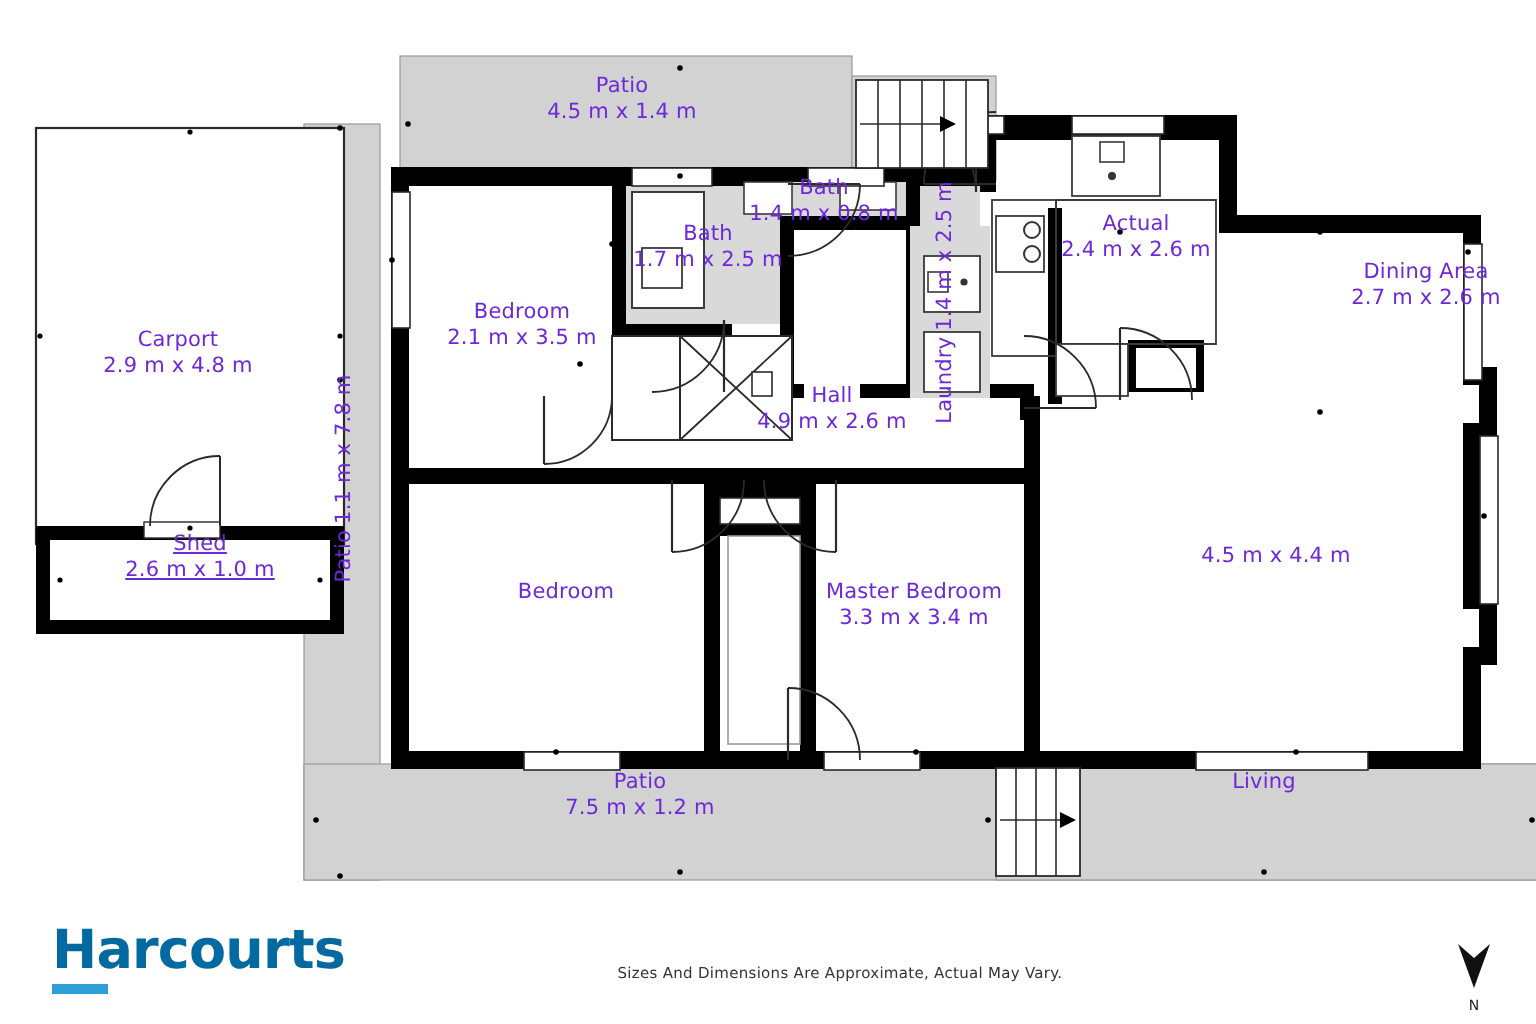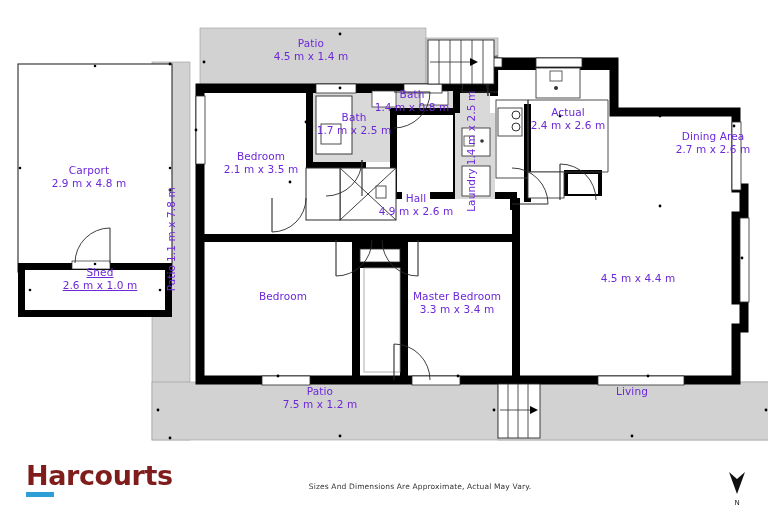--- a/index.html
+++ b/index.html
@@ -73,21 +73,21 @@
   }
   #brand-logo {
     position: absolute;
     left: 26px;
     top: 10px;
   }
   #brand-logo .brand-word {
     font-family: "DejaVu Sans", sans-serif;
     font-weight: bold;
     font-size: 27px;
-    color: #7f1d1d;
+    color: #0369a1;
     letter-spacing: -0.4px;
     line-height: 1;
   }
   #brand-logo .brand-bar {
     width: 28px;
     height: 5px;
     background: #2e9fd6;
     margin-top: 3px;
   }
   #disclaimer {

